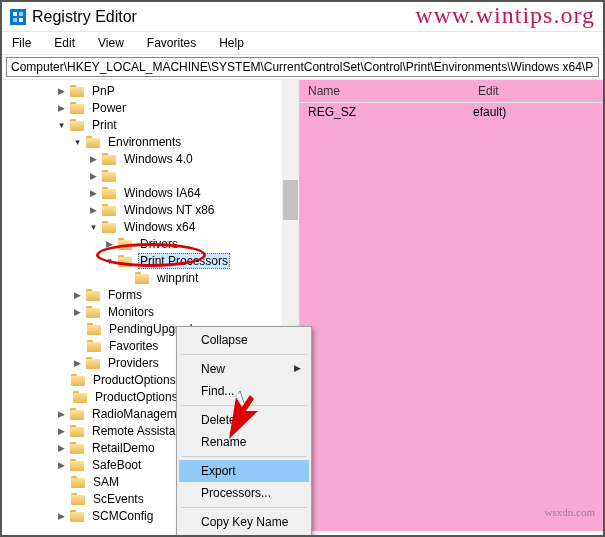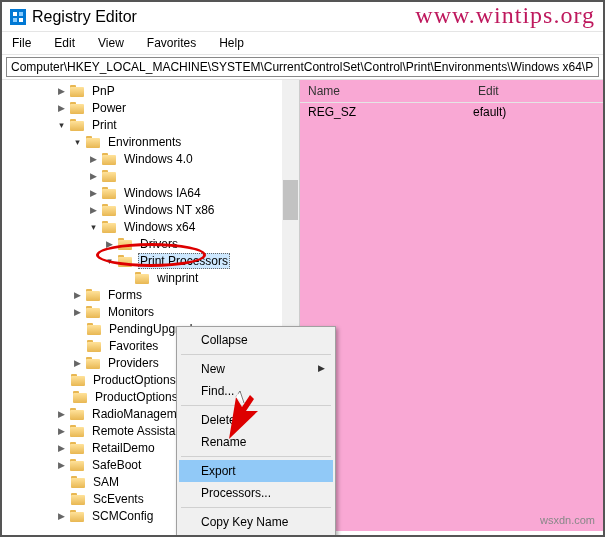--- a/index.html
+++ b/index.html
@@ -24,22 +24,22 @@
 .label { padding: 0 2px; }
 .label.selected { background: #cde8ff; border: 1px dotted #666; padding: 0 1px; }
 .vscroll { position: absolute; right: 0; top: 0; width: 17px; height: 100%; background: #f0f0f0; }
 .vscroll-thumb { position: absolute; left: 1px; width: 15px; background: #c2c2c2; }
 .list-panel { flex: 1; background: #f9a8d4; position: relative; }
 .list-header { display: flex; border-bottom: 1px solid #e5e5e5; }
 .list-header .col { padding: 4px 8px; font-weight: normal; color: #333; }
 .list-cell { padding: 2px 8px; }
 .list-row { display: flex; }
 .watermark { position: absolute; top: 0; right: 8px; font-size: 24px; color: #be185d; font-family: Georgia, serif; letter-spacing: 1px; pointer-events: none; z-index: 999; }
-.wsxdn { position: absolute; bottom: 9px; right: 8px; font-size: 11px; color: #888; z-index: 999; font-family: Liberation Sans, sans-serif; }
-.context-menu { position: absolute; left: 174px; top: 246px; width: 160px; background: #f0f0f0; border: 1px solid #a0a0a0; box-shadow: 2px 2px 4px rgba(0,0,0,0.3); z-index: 500; padding: 2px; }
+.wsxdn { position: absolute; bottom: 17px; right: 8px; font-size: 11px; color: #888; z-index: 999; font-family: Liberation Serif, serif; }
+.context-menu { position: absolute; left: 174px; top: 246px; width: 136px; background: #f0f0f0; border: 1px solid #a0a0a0; box-shadow: 2px 2px 4px rgba(0,0,0,0.3); z-index: 500; padding: 2px; }
 .context-menu .item { padding: 4px 20px 4px 22px; cursor: default; position: relative; }
 .context-menu .item.highlighted { background: #91c9f7; }
 .context-menu .sep { height: 1px; background: #d0d0d0; margin: 3px 2px; }
 .context-menu .submenu-arrow { position: absolute; right: 8px; top: 5px; font-size: 9px; color: #333; }
 .cursor-arrow { position: absolute; left: 222px; top: 387px; z-index: 600; pointer-events: none; }
 .cursor-arrow svg { width: 50px; height: 55px; }
 .red-oval { position: absolute; border: 3px solid #d00; border-radius: 50%; pointer-events: none; z-index: 400; }
 .red-oval.sel { left: 94px; top: 241px; width: 110px; height: 24px; }
 .red-oval.exp { left: 178px; top: 380px; width: 60px; height: 22px; }
 </style>

